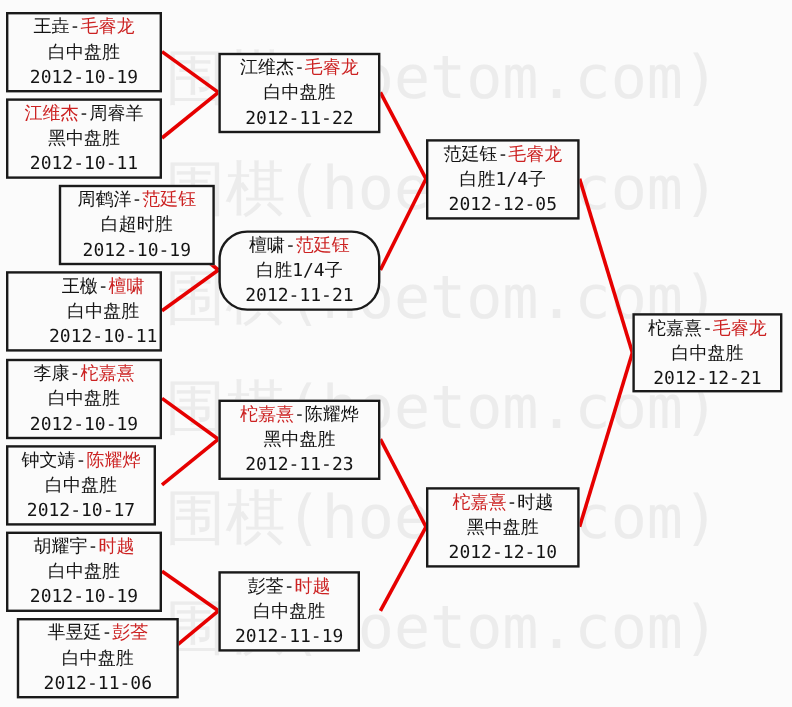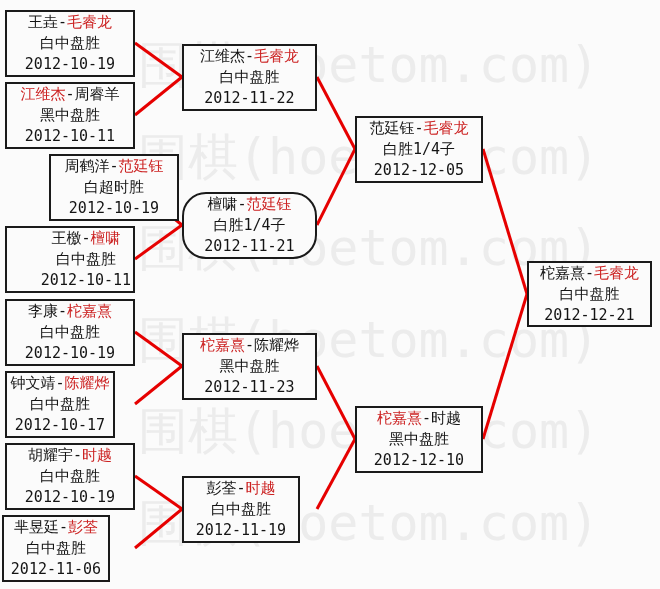--- a/index.html
+++ b/index.html
@@ -119,37 +119,37 @@
     <div class="date">2012-10-11</div>
   </div>
       <div class="match-box" style="left: 5px; top: 299px; width: 130px; height: 67px; text-align: center;">
     <div class="names">
       <span class="black">李康-</span>
       <span class="red">柁嘉熹</span>
     </div>
     <div class="result">白中盘胜</div>
     <div class="date">2012-10-19</div>
   </div>
-      <div class="match-box" style="left: 5px; top: 371px; width: 110px; height: 67px;">
+      <div class="match-box" style="left: 5px; top: 371px; width: 125px; height: 67px;">
     <div class="names">
       <span class="black">钟文靖-</span>
       <span class="red">陈耀烨</span>
     </div>
     <div class="result">白中盘胜</div>
     <div class="date">2012-10-17</div>
   </div>
       <div class="match-box" style="left: 5px; top: 443px; width: 130px; height: 67px;">
     <div class="names">
       <span class="black">胡耀宇-</span>
       <span class="red">时越</span>
     </div>
     <div class="result">白中盘胜</div>
     <div class="date">2012-10-19</div>
   </div>
-      <div class="match-box" style="left: 2px; top: 515px; width: 108px; height: 67px; justify-content: flex-end;">
+      <div class="match-box" style="left: 14px; top: 515px; width: 135px; height: 67px; justify-content: flex-end;">
     <div class="names">
       <span class="black">芈昱廷-</span>
       <span class="red">彭荃</span>
     </div>
     <div class="result">白中盘胜</div>
     <div class="date">2012-11-06</div>
   </div>
       <div class="match-box" style="left: 182px; top: 44px; width: 135px; height: 67px;">
     <div class="names">
       <span class="black">江维杰-</span>

